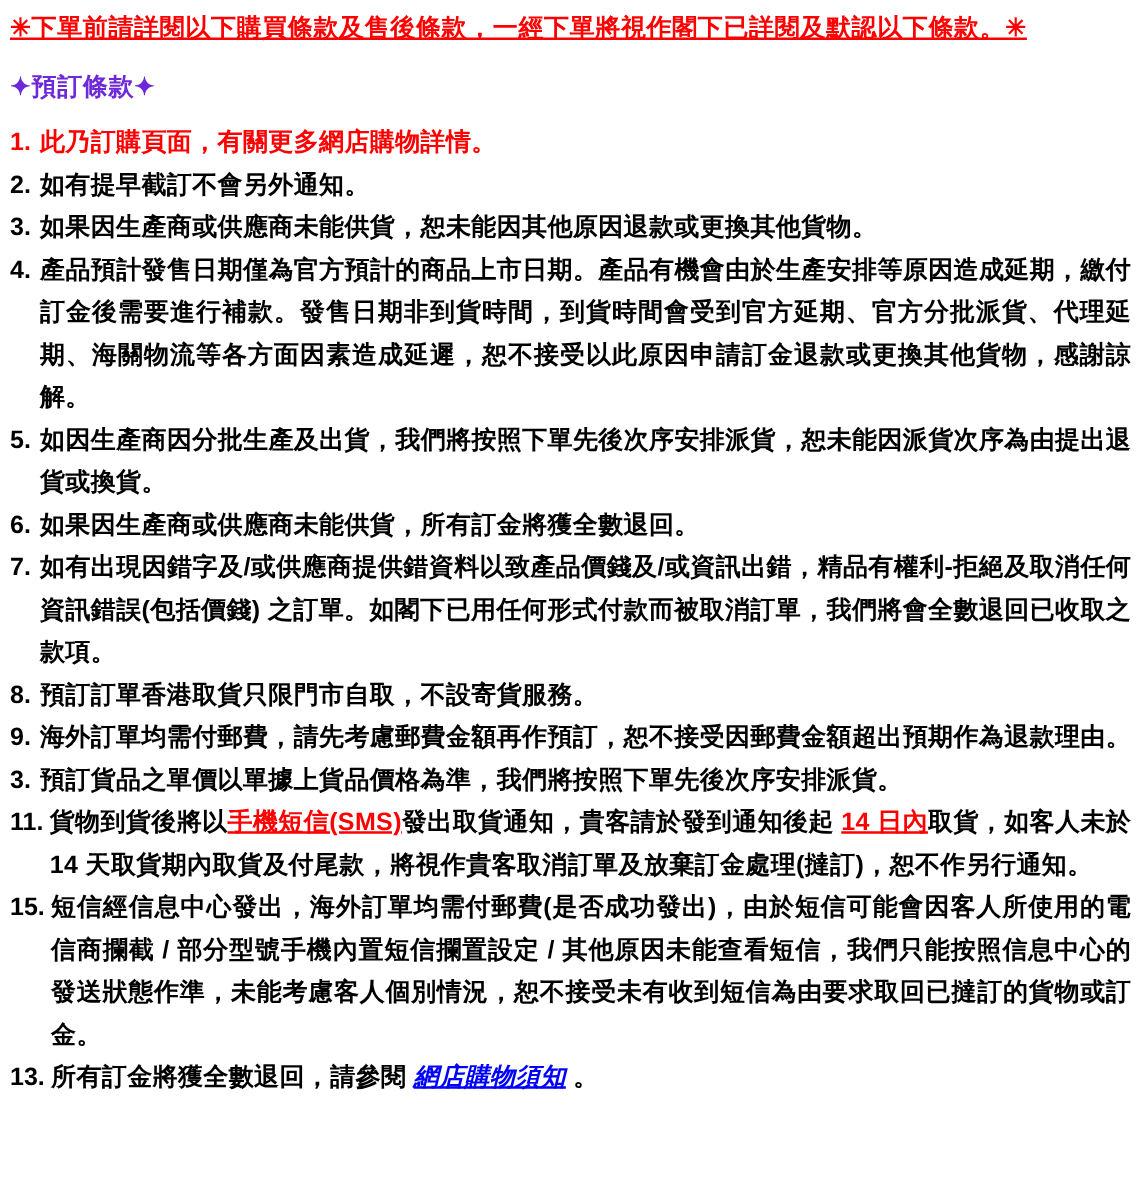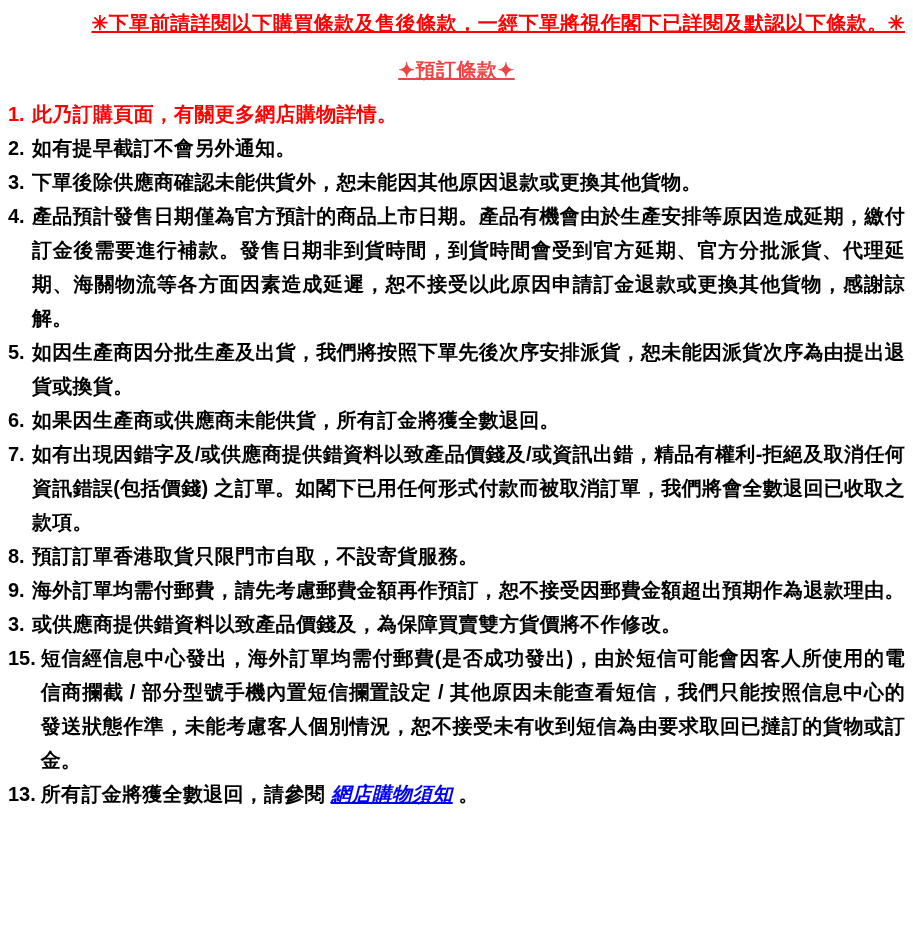--- a/index.html
+++ b/index.html
@@ -21,29 +21,26 @@
     font-size: 20px;
     color: #000000;
     background: #ffffff;
   }
   .warning-header {
     color: #ff0000;
     text-decoration: underline;
     line-height: 33px;
     margin-bottom: 14px;
     letter-spacing: 0.5px;
-    text-align: right;
   }
   .section-title {
-    color: #ef4444;
-    text-decoration: underline;
+    color: #6d28d9;
     line-height: 33px;
     margin-bottom: 10px;
     letter-spacing: 0.5px;
-    text-align: center;
   }
   .terms-list {
     list-style: none;
     margin: 0;
     padding: 0;
   }
   .term-item {
     display: flex;
     align-items: flex-start;
     line-height: 34px;
@@ -87,21 +84,21 @@
       <li class="term-item red-item">
         <span class="term-num">1.</span>
         <div class="term-text"><span>此乃訂購頁面，有關更多網店購物詳情。</span></div>
       </li>
       <li class="term-item">
         <span class="term-num">2.</span>
         <div class="term-text"><span>如有提早截訂不會另外通知。</span></div>
       </li>
       <li class="term-item">
         <span class="term-num">3.</span>
-        <div class="term-text"><span>下單後除供應商確認未能供貨外，恕未能因其他原因退款或更換其他貨物。</span></div>
+        <div class="term-text"><span>如果因生產商或供應商未能供貨，恕未能因其他原因退款或更換其他貨物。</span></div>
       </li>
       <li class="term-item">
         <span class="term-num">4.</span>
         <div class="term-text"><span>產品預計發售日期僅為官方預計的商品上市日期。產品有機會由於生產安排等原因造成延期，繳付訂金後需要進行補款。發售日期非到貨時間，到貨時間會受到官方延期、官方分批派貨、代理延期、海關物流等各方面因素造成延遲，恕不接受以此原因申請訂金退款或更換其他貨物，感謝諒解。</span></div>
       </li>
       <li class="term-item">
         <span class="term-num">5.</span>
         <div class="term-text"><span>如因生產商因分批生產及出貨，我們將按照下單先後次序安排派貨，恕未能因派貨次序為由提出退貨或換貨。</span></div>
       </li>
       <li class="term-item">
@@ -115,21 +112,25 @@
       <li class="term-item">
         <span class="term-num">8.</span>
         <div class="term-text"><span>預訂訂單香港取貨只限門市自取，不設寄貨服務。</span></div>
       </li>
       <li class="term-item">
         <span class="term-num">9.</span>
         <div class="term-text"><span>海外訂單均需付郵費，請先考慮郵費金額再作預訂，恕不接受因郵費金額超出預期作為退款理由。</span></div>
       </li>
       <li class="term-item">
         <span class="term-num">3.</span>
-        <div class="term-text"><span>或供應商提供錯資料以致產品價錢及，為保障買賣雙方貨價將不作修改。</span></div>
+        <div class="term-text"><span>預訂貨品之單價以單據上貨品價格為準，我們將按照下單先後次序安排派貨。</span></div>
+      </li>
+      <li class="term-item">
+        <span class="term-num">11.</span>
+        <div class="term-text"><span>貨物到貨後將以</span><span class="hl-red">手機短信(SMS)</span><span>發出取貨通知，貴客請於發到通知後起 </span><span class="hl-red">14 日內</span><span>取貨，如客人未於 14 天取貨期內取貨及付尾款，將視作貴客取消訂單及放棄訂金處理(撻訂)，恕不作另行通知。</span></div>
       </li>
       <li class="term-item">
         <span class="term-num">15.</span>
         <div class="term-text"><span>短信經信息中心發出，海外訂單均需付郵費(是否成功發出)，由於短信可能會因客人所使用的電信商攔截 / 部分型號手機內置短信攔置設定 / 其他原因未能查看短信，我們只能按照信息中心的發送狀態作準，未能考慮客人個別情況，恕不接受未有收到短信為由要求取回已撻訂的貨物或訂金。</span></div>
       </li>
       <li class="term-item">
         <span class="term-num">13.</span>
         <div class="term-text"><span>所有訂金將獲全數退回，請參閱 </span><a class="doc-link" href="#">網店購物須知</a><span> 。</span></div>
       </li>
     </ol>

